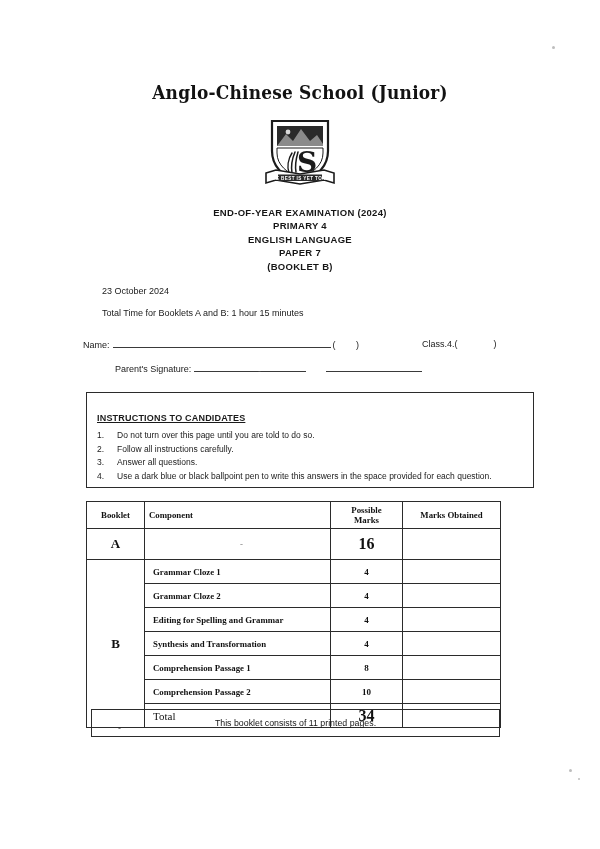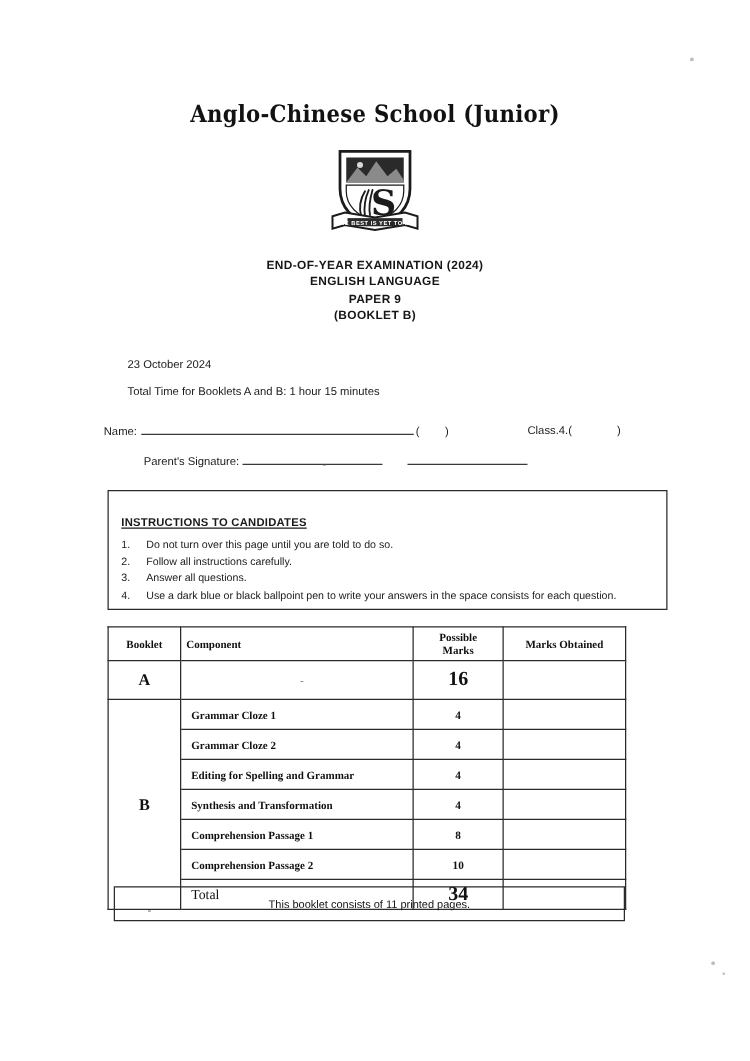--- a/index.html
+++ b/index.html
@@ -244,22 +244,23 @@
       <path d="M30 36 C26 42 25 50 27 56 M33 35 C30 42 29 50 30 56 M36 35 C34 42 33 50 34 55" fill="none" stroke="#1b1b1b" stroke-width="1.5" stroke-linecap="round"></path>
 
       <path d="M4 56 L14 53 L38 57 L62 53 L72 56 L72 66 L62 63 L38 67 L14 63 L4 66 Z" fill="#ffffff" stroke="#1b1b1b" stroke-width="1.6"></path>
       <rect x="16" y="57.5" width="44" height="6.5" fill="#2a2a2a"></rect>
       <text x="38" y="62.8" font-family="'Liberation Sans', sans-serif" font-size="4.6" font-weight="700" fill="#ffffff" text-anchor="middle" letter-spacing="0.4">THE BEST IS YET TO BE</text>
     </svg>
   </div>
 
   <div class="exam-block">
     <div class="line">END-OF-YEAR EXAMINATION (2024)</div>
+    <div class="line">PRIMARY 4</div>
     <div class="line">ENGLISH LANGUAGE</div>
-    <div class="line">PAPER 9</div>
+    <div class="line">PAPER 7</div>
     <div class="line">(BOOKLET B)</div>
   </div>
 
   <div class="meta-line meta-date">23 October 2024</div>
 
   <div class="meta-line meta-time">Total Time for Booklets A and B: 1 hour 15 minutes</div>
 
   <div class="field-row row-name">
     <span class="fld-label">Name:</span><span class="rule rule-name"></span><span class="paren">(        )</span>
   </div>
@@ -283,21 +284,21 @@
     <div class="instr-item">
       <span class="instr-num">2.</span>
       <span class="instr-text">Follow all instructions carefully.</span>
     </div>
     <div class="instr-item">
       <span class="instr-num">3.</span>
       <span class="instr-text">Answer all questions.</span>
     </div>
     <div class="instr-item">
       <span class="instr-num">4.</span>
-      <span class="instr-text">Use a dark blue or black ballpoint pen to write your answers in the space consists for each question.</span>
+      <span class="instr-text">Use a dark blue or black ballpoint pen to write this answers in the space provided for each question.</span>
     </div>
   </div>
 
   <table class="marks-table">
     <colgroup>
       <col class="col-booklet">
         <col class="col-component">
       <col class="col-possible">
         <col class="col-obtained">
     </colgroup>

